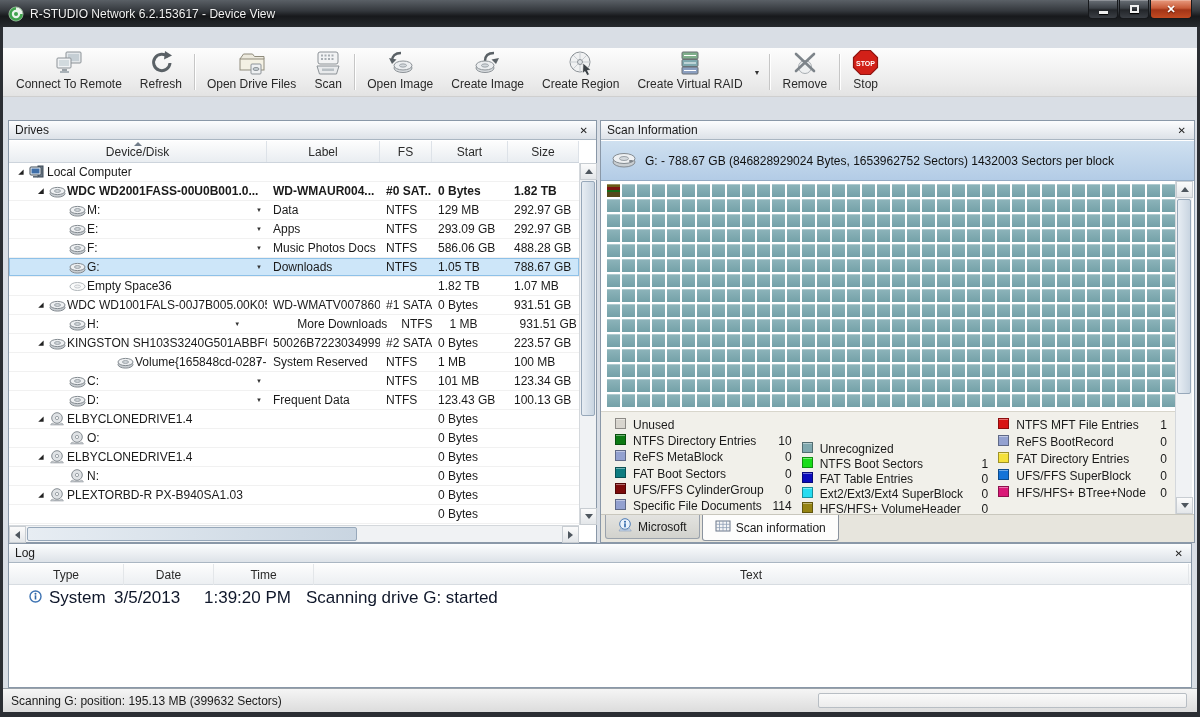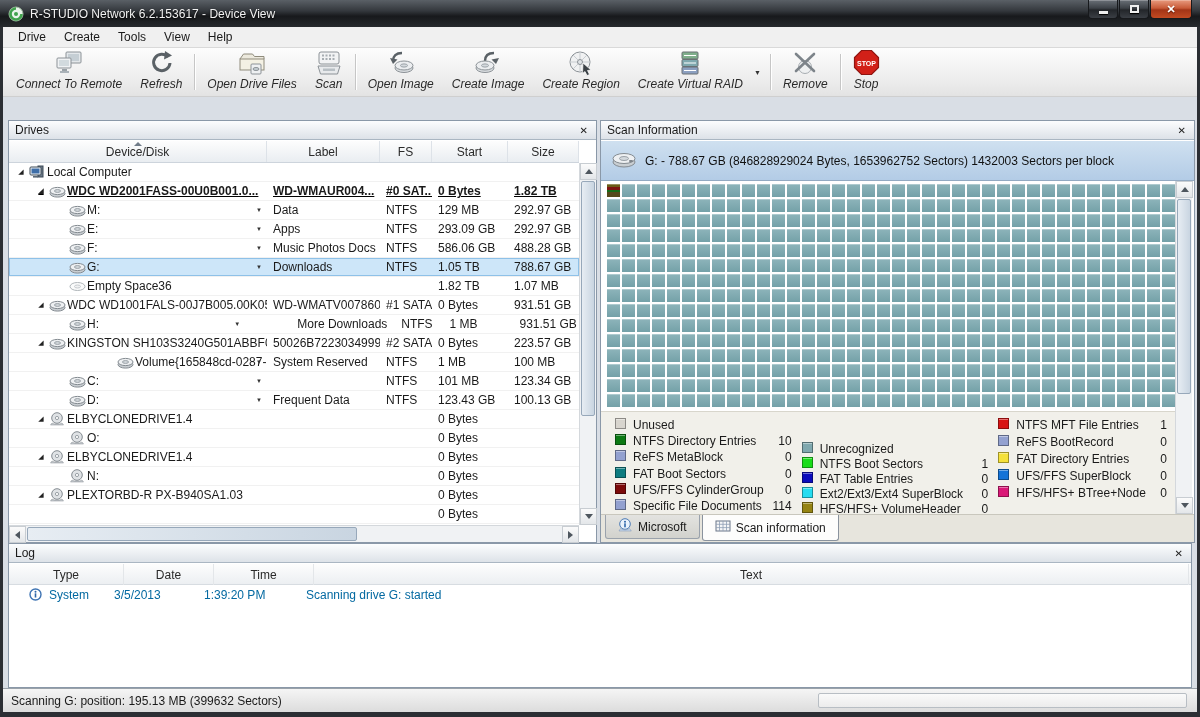--- a/index.html
+++ b/index.html
@@ -24,21 +24,21 @@
   .app { position:absolute; top:27px; left:3px; right:3px; bottom:5px; background:#d9dee5; }
 
   .menubar { position:absolute; top:0; left:0; right:0; height:21px; background:#f0f0f0; border-bottom:1px solid #d9d9d9; display:flex; align-items:center; padding-left:6px;}
   .menu-item { font-size:12px; color:#1a1a1a; padding:2px 9px; cursor:default; }
 
   .toolbar { position:absolute; top:21px; left:0; right:0; height:49px;
     background:linear-gradient(#fdfdfd,#ececec 70%,#e3e3e3); border-bottom:1px solid #cfcfcf;
     display:flex; align-items:stretch; padding:2px 0 2px 4px;}
   .tb-btn { display:flex; flex-direction:column; align-items:center; justify-content:flex-end; padding:2px 9px 3px; }
   .tb-ic { height:27px; display:flex; align-items:center; }
-  .tb-lb { font-size:12px; color:#2a2a2a; margin-top:1px; white-space:nowrap;font-style:italic; }
+  .tb-lb { font-size:12px; color:#2a2a2a; margin-top:1px; white-space:nowrap; }
   .tb-sep { width:1px; background:#c6c6c6; margin:4px 3px; box-shadow:1px 0 0 #fff; }
   .tb-arrow { align-self:center; font-size:7px; color:#333; padding:0 6px 0 2px; }
 
   .tabbar { position:absolute; top:70px; left:0; right:0; height:23px; background:#e2e6eb; border-bottom:1px solid #98a4b2; }
   .view-tab { position:absolute; left:5px; bottom:0; height:22px; background:linear-gradient(#fefefe,#edf0f3);
     border:1px solid #98a4b2; border-bottom:none; border-radius:2px 2px 0 0;
     display:flex; align-items:center; gap:5px; padding:0 12px 0 7px; font-size:12px; color:#1a1a1a; }
 
   .workspace { position:absolute; top:93px; left:0; right:0; height:423px; }
 
@@ -51,21 +51,21 @@
   .drives-panel { left:5px; width:589px; height:423px; }
   .dt-head { position:absolute; top:20px; left:0; right:17px; height:22px; display:flex;
     background:linear-gradient(#fdfdfd,#e9edf1); border-bottom:1px solid #cdd4dc; }
   .dt-hc { font-size:12px; color:#2a2a2a; display:flex; align-items:center; justify-content:center;
     border-right:1px solid #dde2e8; position:relative; }
   .dt-hc.first:after { content:""; position:absolute; top:1px; left:50%; margin-left:-4px;
     border-left:4px solid transparent; border-right:4px solid transparent; border-bottom:4px solid #6f7b88; }
   .dt-body { position:absolute; top:42px; bottom:17px; left:0; right:17px; overflow:hidden; background:#fff; }
   .dt-row { display:flex; height:19px; align-items:center; border-bottom:1px solid #f1f1f1; position:relative; }
   .dt-row.sel { background:#cde6f9; box-shadow:inset 0 0 0 1px #8ec1e8; }
-  .dt-row.bold { font-weight:bold;text-decoration:underline; }
+  .dt-row.bold { font-weight:bold; }
   .dt-cell { font-size:12px; color:#1a1a1a; white-space:nowrap; overflow:hidden; height:100%; display:flex; align-items:center; padding-left:6px; }
   .dt-name { position:relative; padding-left:0; }
   .dt-exp { width:12px; font-size:7px; color:#222; text-align:center; flex:0 0 12px; }
   .dt-spc { flex:0 0 12px; }
   .dt-tico { flex:0 0 20px; display:flex; justify-content:center; }
   .dt-txt { overflow:hidden; text-overflow:clip; white-space:nowrap; padding-right:12px; }
   .dt-dd { position:absolute; right:5px; top:6px; font-size:6px; color:#333; }
 
   .sb-v { position:absolute; width:17px; background:#f0f2f4; border-left:1px solid #d4d8dc; }
   .sb-h { position:absolute; height:17px; background:#f0f2f4; border-top:1px solid #d4d8dc; }
@@ -95,21 +95,21 @@
   .scan-sb { top:60px; right:2px; height:333px; }
   .scan-tabs { position:absolute; top:393px; left:0; right:0; bottom:0; background:#e7e5dd; border-top:1px solid #c9c7bd; display:flex; align-items:flex-start; padding-left:4px; }
   .s-tab { height:24px; display:flex; align-items:center; gap:5px; font-size:12px; color:#1a1a1a; padding:0 12px;
     border:1px solid #9aa2ac; border-top:none; border-radius:0 0 3px 3px; background:linear-gradient(#e3e3e0,#d2d2cd); margin-right:2px; }
   .s-tab.active { background:#fdfdfc; height:26px; border-color:#8a939e; }
 
   
   .log-panel { position:absolute; top:516px; left:5px; right:5px; height:145px; background:#fff; border:1px solid #8a98a8; }
   .log-cols { position:absolute; top:20px; left:0; right:0; height:21px; background:linear-gradient(#fdfdfd,#eceff2); border-bottom:1px solid #d7dce1; }
   .log-hc { position:absolute; top:0; height:21px; display:flex; align-items:center; justify-content:center; font-size:12px; color:#2a2a2a; border-right:1px solid #e3e6e9; }
-  .log-row { position:absolute; top:41px; left:0; right:0; height:20px; font-size:12px; color:#0369a1; }
+  .log-row { position:absolute; top:41px; left:0; right:0; height:20px; font-size:17px; color:#0f172a; }
   .log-row span { position:absolute; top:3px; white-space:nowrap; }
   .log-ico { position:absolute; left:20px; top:2px; }
 
   
   .statusbar { position:absolute; left:0; right:0; bottom:0; height:24px; background:linear-gradient(#f5f5f5,#dcdcdc);
     border-top:1px solid #9aa2aa; display:flex; align-items:center; font-size:12px; color:#1a1a1a; padding-left:8px; }
   .status-progress { position:absolute; left:815px; right:10px; top:4px; height:15px; background:linear-gradient(#fafafa,#ececec); border:1px solid #b8bec4; border-radius:2px; }
 </style>
 </head>
 <body>
@@ -131,27 +131,20 @@
       <div class="wc">
           <span class="wc-max-glyph"></span>
         </div>
       <div class="wc close">
           <span>✕</span>
         </div>
     </div>
   </div>
 
   <div class="app">
-    <div class="menubar" id="menubar">
-        <div class="menu-item">Drive</div>
-        <div class="menu-item">Create</div>
-        <div class="menu-item">Tools</div>
-        <div class="menu-item">View</div>
-        <div class="menu-item">Help</div>
-      </div>
     <div class="toolbar" id="toolbar">
         <div class="tb-btn">
           <span class="tb-ic">
             <svg width="28" height="26" viewBox="0 0 28 26">
               <rect x="11" y="2" width="15" height="11" rx="1" fill="#e3e7ea" stroke="#8c9297"></rect>
               <rect x="13" y="4" width="11" height="7" fill="#c5ced4"></rect>
               <rect x="2" y="8" width="14" height="10" rx="1" fill="#f0f2f4" stroke="#8c9297"></rect>
               <rect x="4" y="10" width="10" height="6" fill="#d2dade"></rect>
               <rect x="7" y="19" width="5" height="2" fill="#9aa2a8"></rect>
               <rect x="5" y="21" width="9" height="2" fill="#aab2b8"></rect>

